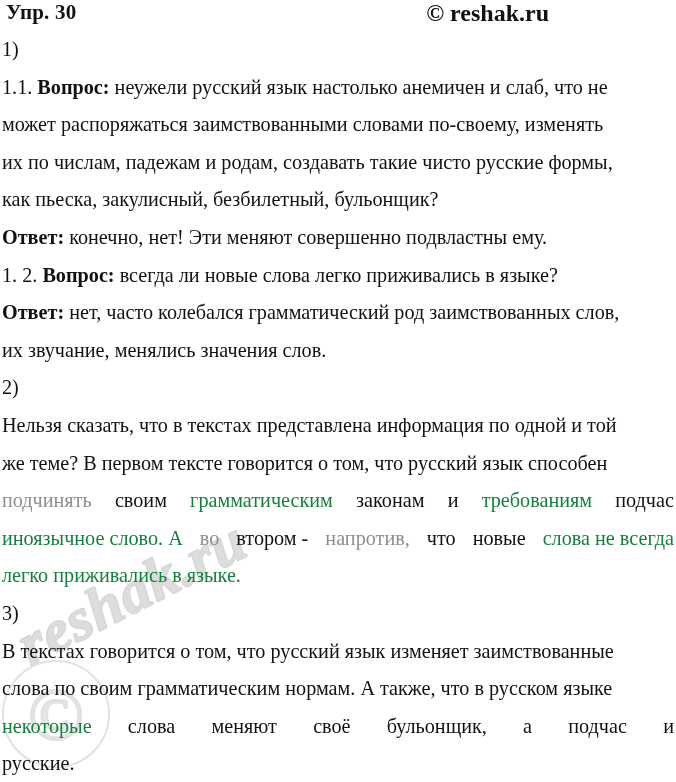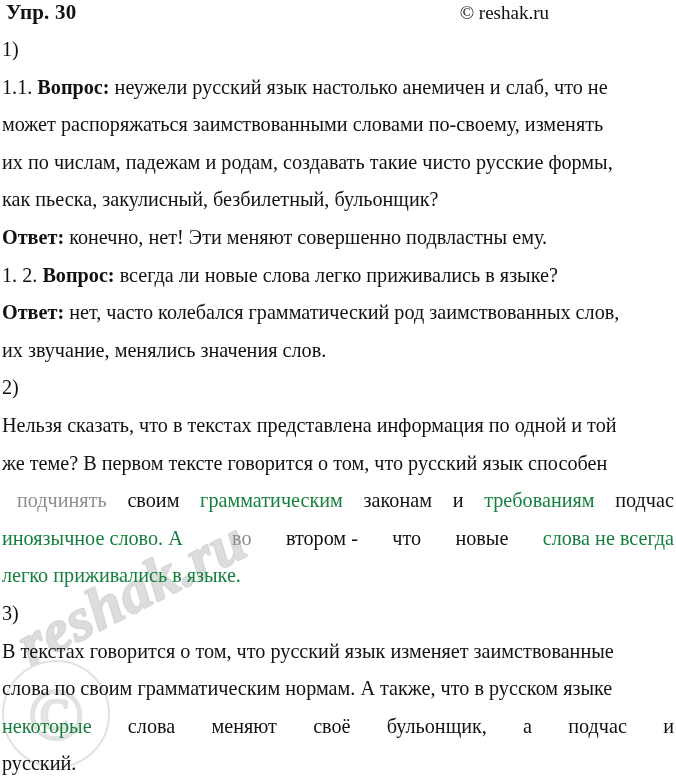--- a/index.html
+++ b/index.html
@@ -107,22 +107,22 @@
     font-size: 21px;
     font-weight: 700;
     letter-spacing: 0.2px;
     line-height: 24px;
     white-space: nowrap;
   }
   .header-copyright {
     position: absolute;
     right: 3px;
     top: 1px;
-    font-size: 19px;
-    font-weight: 400;
+    font-size: 24px;
+    font-weight: 700;
     line-height: 24px;
     white-space: nowrap;
   }
 
   
   .body-text {
     position: absolute;
     left: 2px;
     top: 31px;
     width: 672px;
@@ -144,21 +144,21 @@
     display: flex;
     justify-content: space-between;
     width: 672px;
     white-space: pre;
   }
   .jline > span { white-space: pre; }
 
   b { font-weight: 700; }
 
   
-  .faint { color: #8e8e8e; margin-left: 15px; }
+  .faint { color: #8e8e8e; }
   .semi  { color: #15803d; }
 </style>
 </head>
 <body>
 
 <div class="page">
 
   <div class="watermark">
     <div class="wm-text">reshak.ru</div>
     <div class="wm-circle">
@@ -202,20 +202,21 @@
         <span>законам</span>
         <span>и</span>
         <span class="semi">требованиям</span>
         <span>подчас</span>
       </div>
 
       <div class="jline">
         <span class="semi">иноязычное слово. А</span>
         <span class="faint">во</span>
         <span>втором -</span>
+        <span class="faint">напротив,</span>
         <span>что</span>
         <span>новые</span>
         <span class="semi">слова не всегда</span>
       </div>
 
       <div class="line semi">легко приживались в языке.</div>
 
       <div class="line">3)</div>
 
       <div class="line">В текстах говорится о том, что русский язык изменяет заимствованные</div>
@@ -225,17 +226,17 @@
         <span class="semi">некоторые</span>
         <span>слова</span>
         <span>меняют</span>
         <span>своё</span>
         <span>бульонщик,</span>
         <span>а</span>
         <span>подчас</span>
         <span>и</span>
       </div>
 
-      <div class="line">русский.</div>
+      <div class="line">русские.</div>
 
     </div>
   </div>
 </div>
 
 </body></html>

